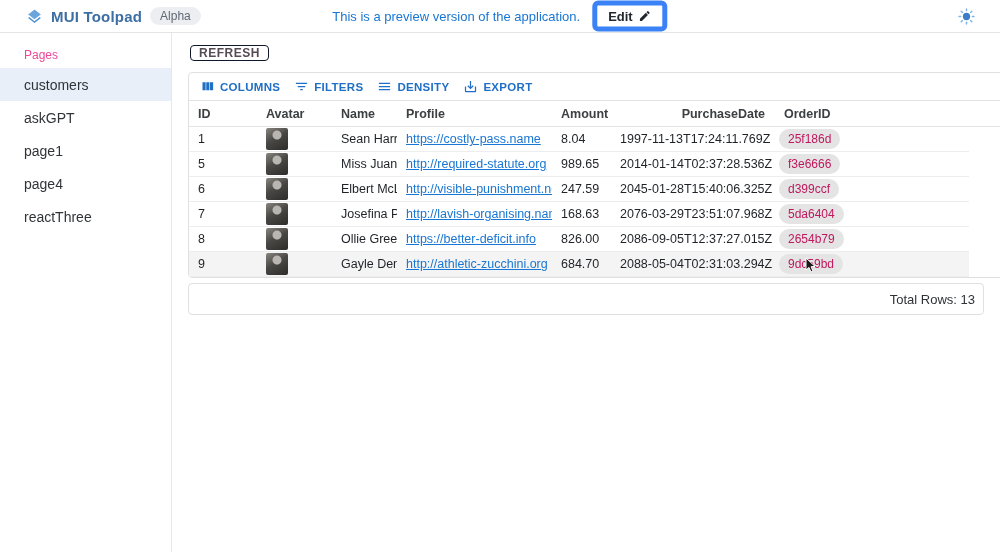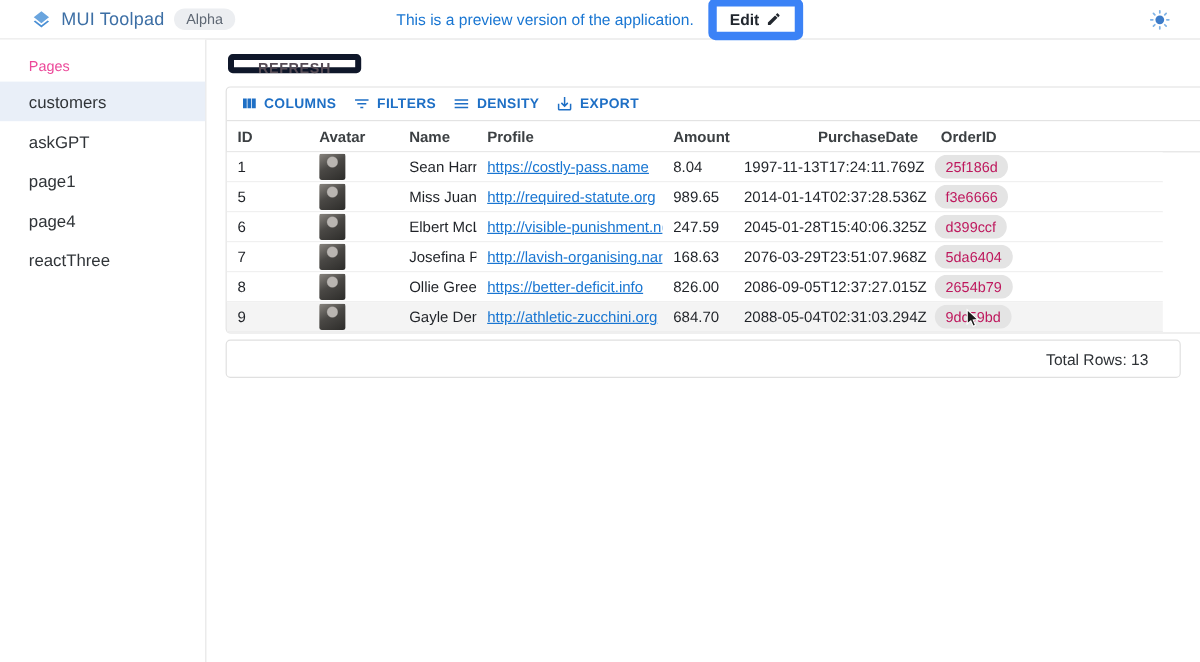--- a/index.html
+++ b/index.html
@@ -12,33 +12,33 @@
     color:#212121;
   }
 
   
   .appbar {
     position:absolute; top:0; left:0; width:1000px; height:33px;
     background:#fff; border-bottom:1px solid #e5e5e5;
     display:flex; align-items:center;
   }
   .brand { display:flex; align-items:center; gap:8px; margin-left:26px; }
-  .app-title { font-size:15px; font-weight:normal; color:#3d6fa5; letter-spacing:0.2px; }
+  .app-title { font-size:15px; font-weight:bold; color:#3d6fa5; letter-spacing:0.2px; }
   .alpha-chip {
     background:#eceef1; color:#5f6874; font-size:12px;
     padding:2px 10px; border-radius:12px; line-height:14px;
   }
   .banner {
     position:absolute; left:50%; top:16px; transform:translate(-50%,-50%);
     display:flex; align-items:center; gap:12px; white-space:nowrap;
   }
   .banner-text { color:#1976d2; font-size:13px; }
   .edit-btn {
     display:flex; align-items:center; gap:6px;
-    border:7px solid #3b82f6; border-radius:6px; background:#fff;
+    border:5px solid #3b82f6; border-radius:6px; background:#fff;
     padding:3px 11px; font-size:13px; font-weight:bold; color:#22272e;
     font-family:"Liberation Sans", sans-serif; cursor:pointer;
   }
   .theme-toggle {
     position:absolute; right:21px; top:4px; width:25px; height:25px;
     display:flex; align-items:center; justify-content:center;
     background:none; border:none; cursor:pointer;
   }
 
   
@@ -50,23 +50,23 @@
   .nav-item {
     height:33px; display:flex; align-items:center; padding-left:24px;
     font-size:14px; color:#303438; cursor:pointer;
   }
   .nav-item.selected { background:#e9eff8; }
 
   
   .main { position:absolute; top:33px; left:172px; width:828px; height:519px; }
   .refresh-btn {
     position:absolute; left:18px; top:12px; height:16px;
-    border:5px solid #0f172a; border-radius:4px; background:#fff;
+    border:1px solid #0f172a; border-radius:4px; background:#fff;
     color:#564c56; font-size:12px; font-weight:bold; letter-spacing:0.5px;
-    padding:0 20px; font-family:"Liberation Sans", sans-serif; cursor:pointer;
+    padding:0 8px; font-family:"Liberation Sans", sans-serif; cursor:pointer;
   }
 
   
   .grid-panel {
     position:absolute; left:16px; top:39px; width:872px; height:206px;
     background:#fff; border:1px solid #e0e0e0; border-radius:4px;
   }
   .grid-toolbar { height:27px; display:flex; align-items:center; padding-left:4px; }
   .tb-btn {
     display:flex; align-items:center; gap:5px; color:#1e6fc5;
@@ -110,21 +110,21 @@
   .scrollbar-thumb {
     position:absolute; right:3px; top:2px; width:8px; height:70px;
     background:#a6a6a6; border-radius:4px; cursor:grab;
   }
 
   
   .footer-panel {
     position:absolute; left:16px; top:250px; width:796px; height:32px;
     background:#fff; border:1px solid #e0e0e0; border-radius:4px;
     display:flex; align-items:center; justify-content:flex-end;
-    padding-right:26px; font-size:13px; color:#2f3337;
+    padding-right:8px; font-size:13px; color:#2f3337;
   }
 
   .mouse-cursor { position:absolute; left:804px; top:257px; width:14px; height:16px; pointer-events:none; }
 </style>
 </head>
 <body>
 
 <header class="appbar">
   <div class="brand">
     <span style="display:flex;">

